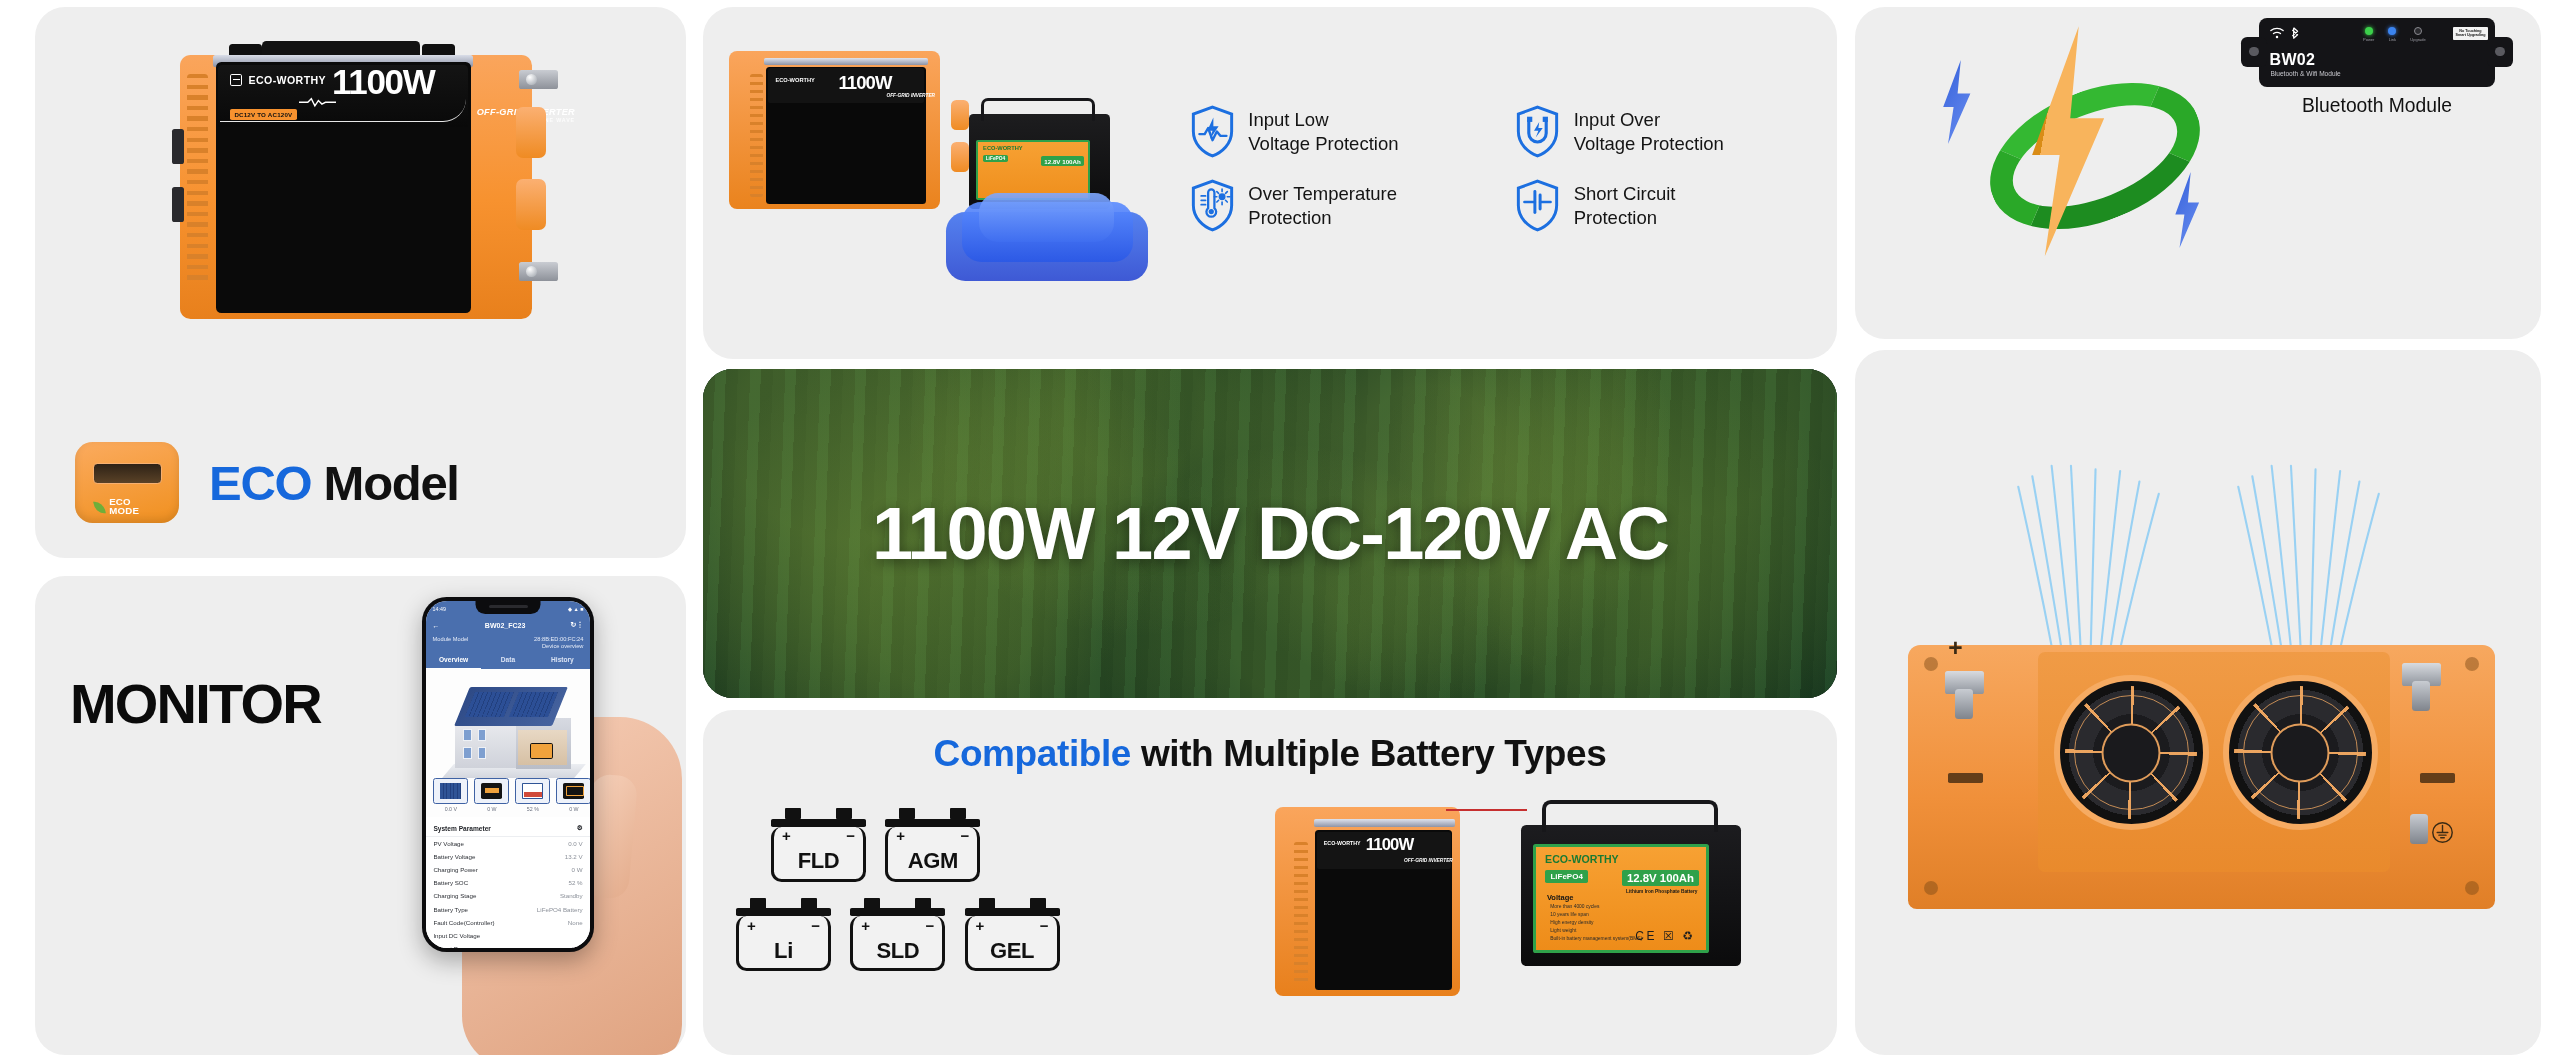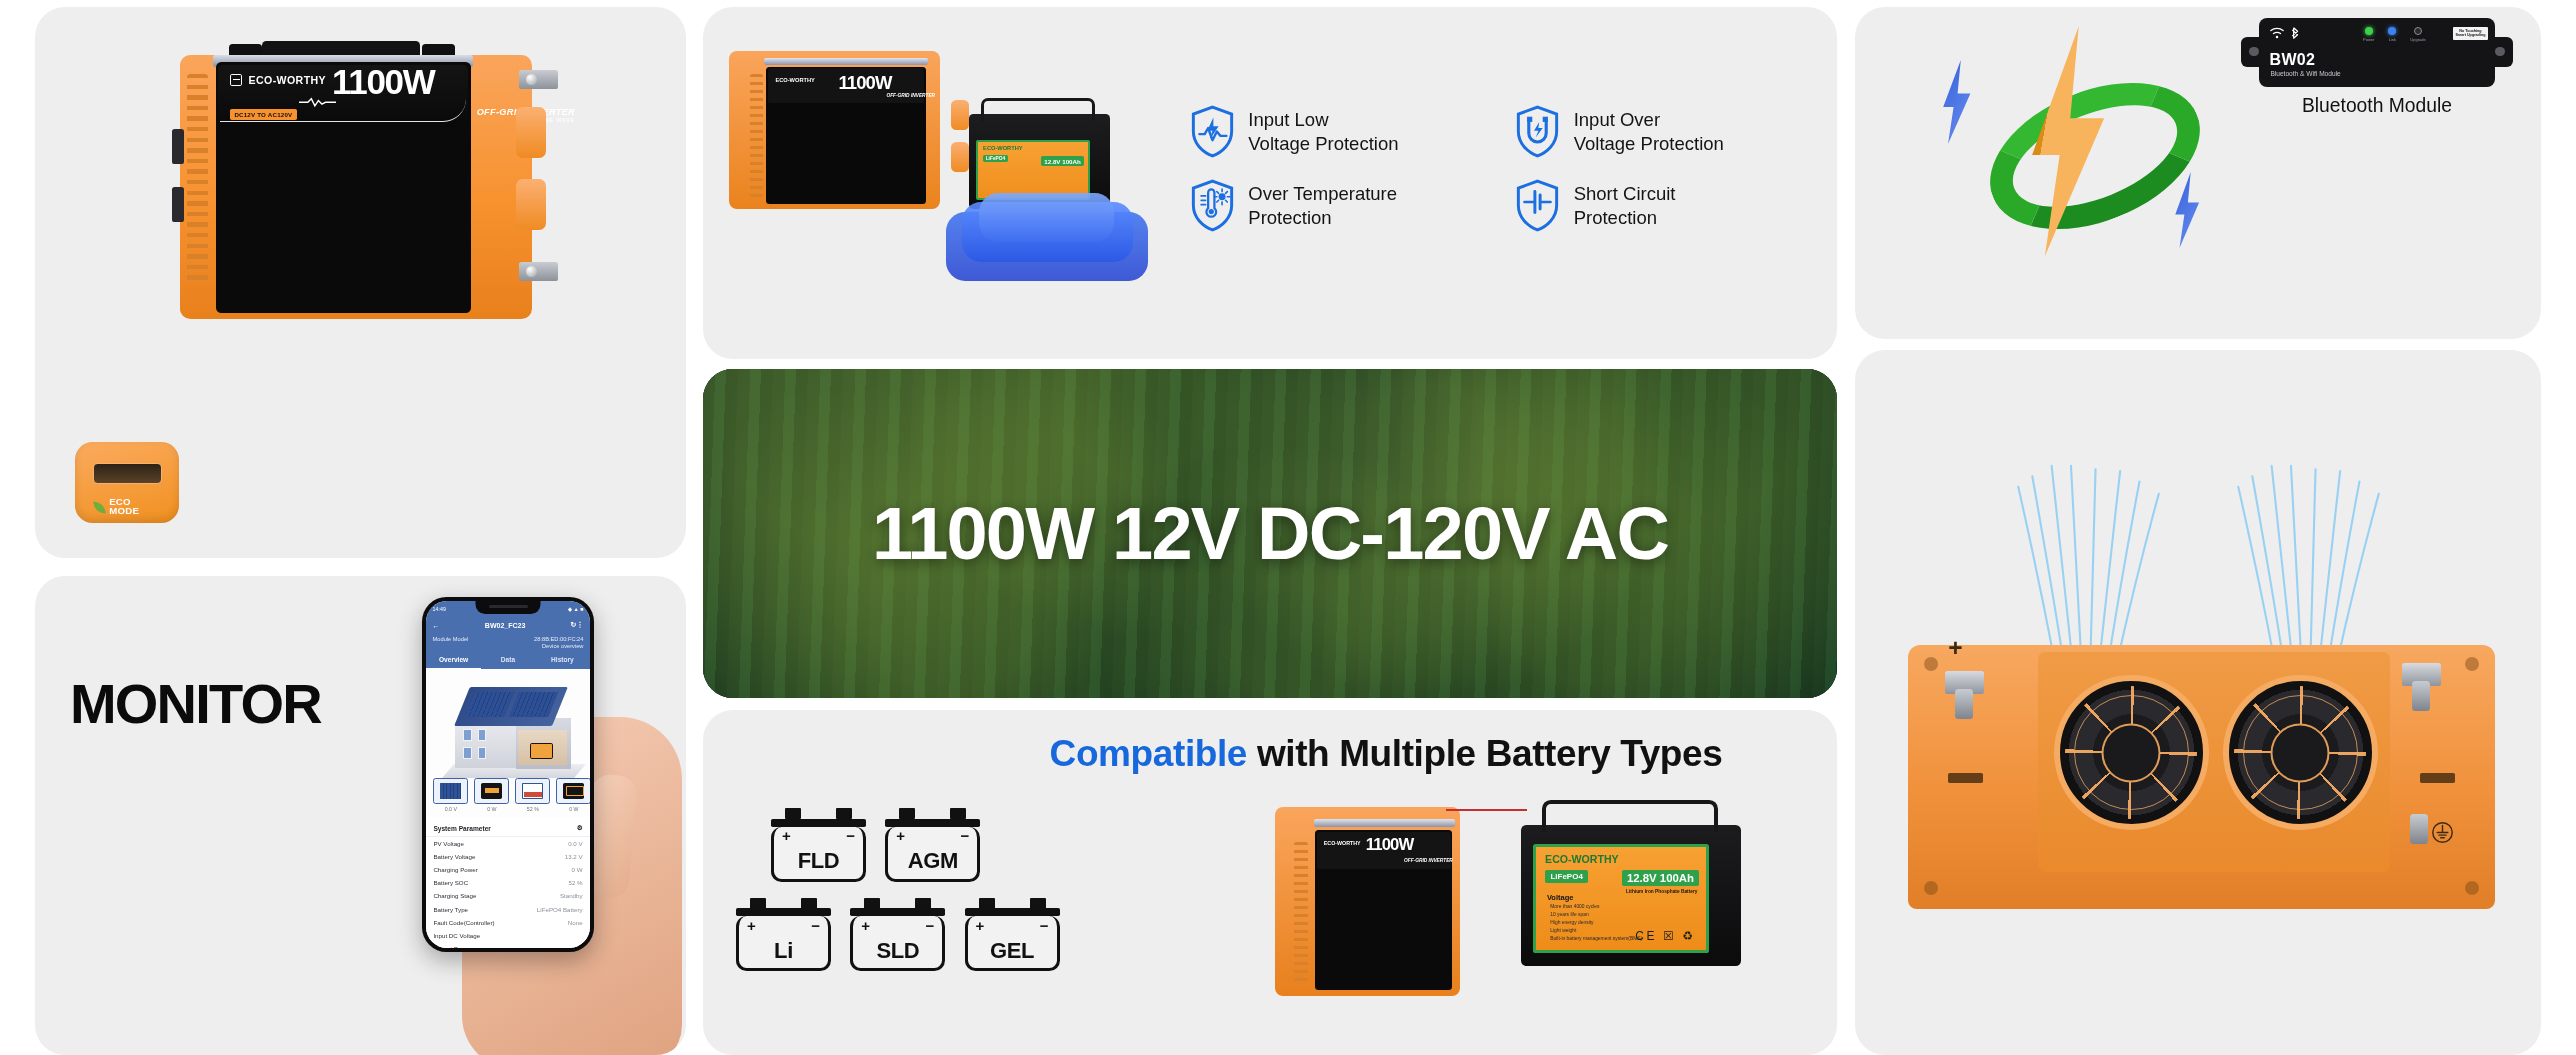--- a/index.html
+++ b/index.html
@@ -247,21 +247,21 @@
       linear-gradient(180deg,#1a3b23,#102a18);
   }
   .hero-txt {
     position: absolute; inset: 0; display: flex; align-items: center; justify-content: center;
     color: #ffffff; font-size: 74px; font-weight: 700; letter-spacing: -1.8px;
     text-shadow: 0 2.6px 12.3px rgba(0,0,0,.45); white-space: nowrap;
   }
 
   
   #p-batt { left: 703px; top: 710px; width: 1134px; height: 345px; }
-  .batt-title { position: absolute; left: 0; top: 23px; width: 1366px; text-align: center; font-size: 37px; }
+  .batt-title { position: absolute; left: 0; top: 23px; width: 1134px; text-align: center; font-size: 37px; }
   .batt-grid { position: absolute; left: 33px; top: 98px; width: 545px; }
   .brow { display: flex; gap: 19.3px; margin-bottom: 16px; }
   .brow.r1 { padding-left: 35px; }
   .bcell { width: 95px; }
   .bterm { display:flex; justify-content: space-between; padding: 0 14px; }
   .bterm i { display:block; width: 16px; height: 11.4px; background: #111111; border-radius: 0.9px; }
   .bbar { height: 8px; background:#111111; border-radius: 1.8px; margin-top: -0.9px; }
   .bbody { height: 55px; border: 3.5px solid #111111; border-radius: 10.6px; border-top: none;
     position: relative; background: #f2f2f2; }
   .bsign { position: absolute; top: 3.5px; font-size: 15px; font-weight: 800; color: #111; line-height: 12.3px; }
@@ -440,20 +440,23 @@
     <div class="eco-row">
       <div class="eco-badge">
         <div class="eco-slot"></div>
         <div class="eco-leaf-wrap">
           <span class="eco-leaf"></span>
           <span class="eco-mode-txt">
             <span>ECO</span><br><span>MODE</span>
           </span>
         </div>
       </div>
+      <div class="eco-title heading">
+        <span class="hl">ECO</span><span> Model</span>
+      </div>
     </div>
   </div>
 
   <div class="panel" id="p-app">
     <div class="app-title">
       <span class="l2">MONITOR</span>
     </div>
 
     <div class="hand">
       <div class="palm"></div>

